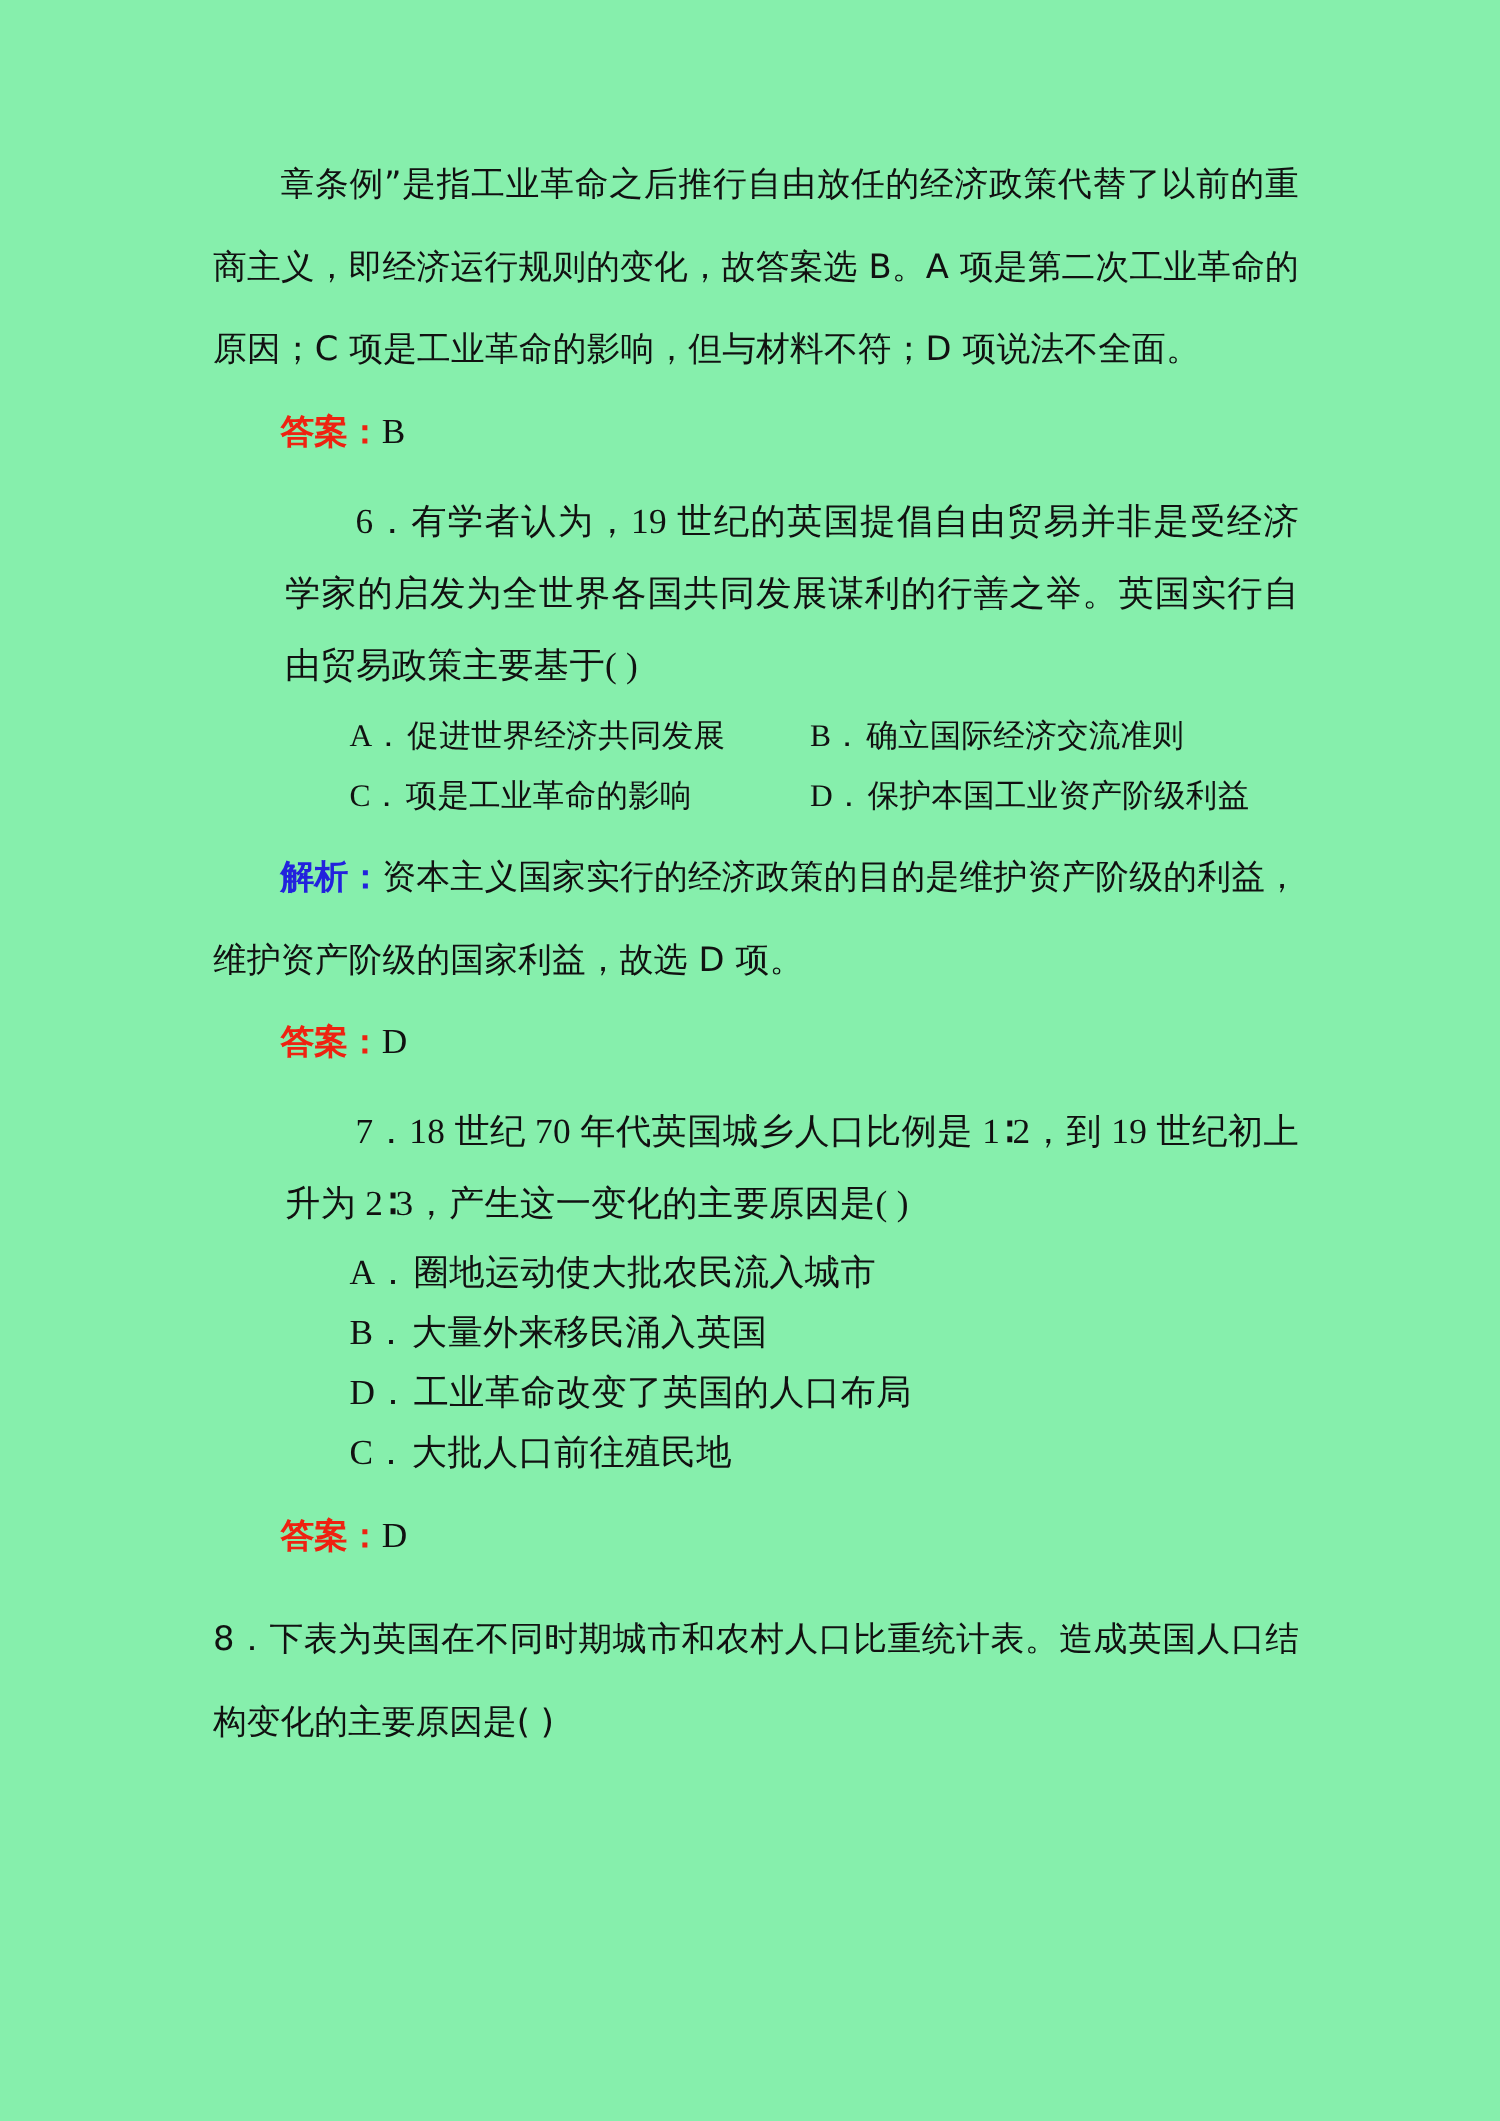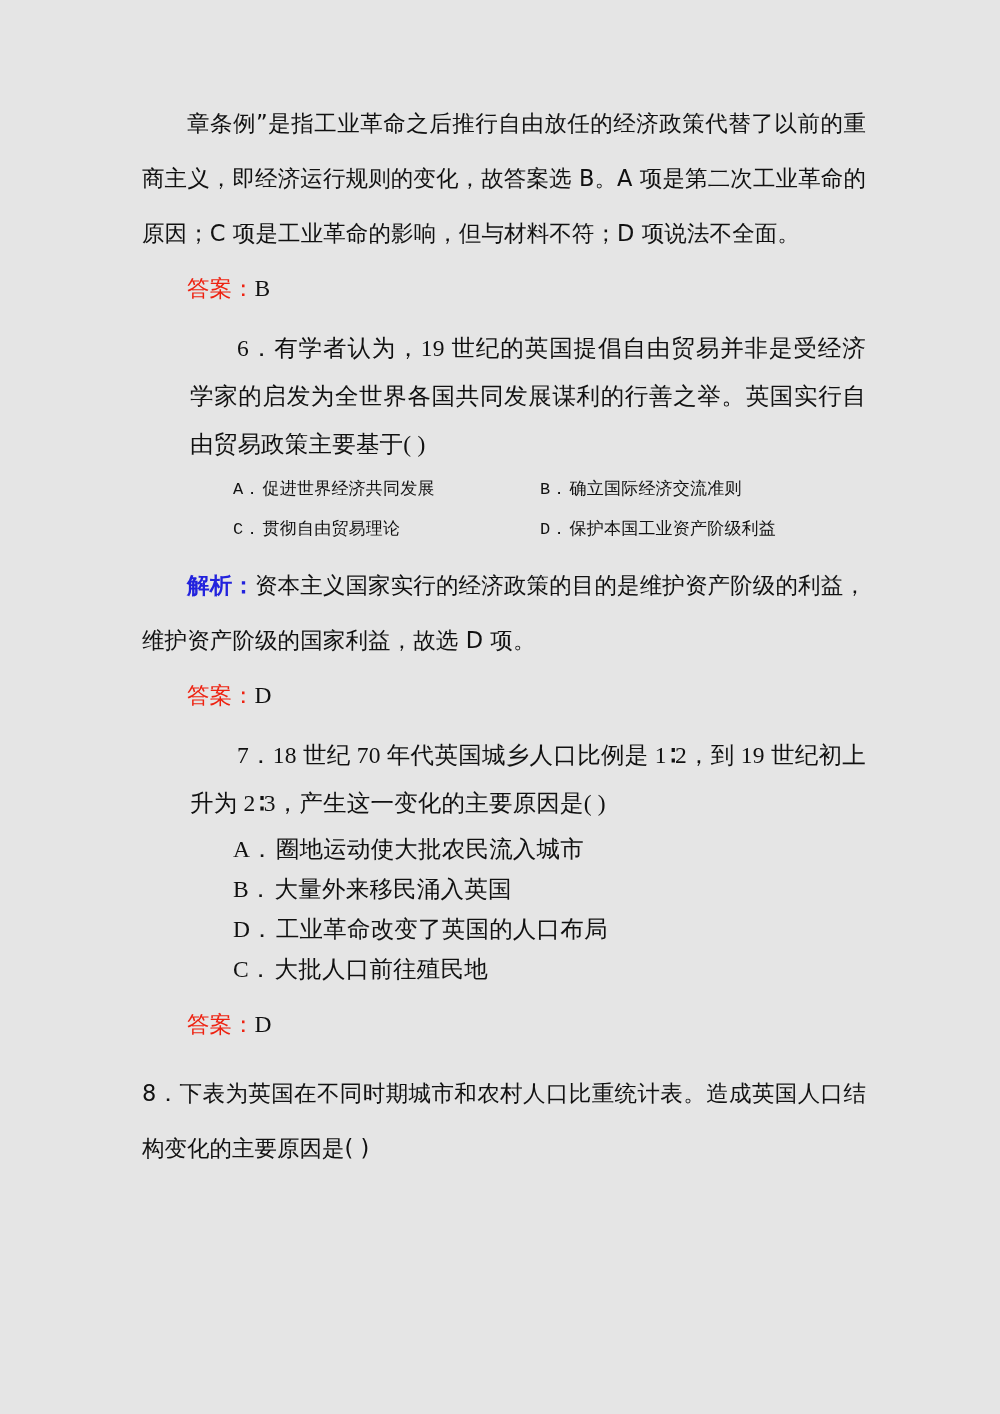--- a/index.html
+++ b/index.html
@@ -15,21 +15,21 @@
     font-family: "Liberation Serif", "DejaVu Serif", serif;
     color: #111111;
     -webkit-font-smoothing: antialiased;
   }
 
   .page {
     position: absolute;
     left: 0; top: 0;
     width: 1000px;
     height: 1414px;
-    background: #e5e5e5;
+    background: #86efac;
   }
 
   .content {
     position: absolute;
     left: 142px;
     top: 96px;
     width: 724px;
   }
 
   
@@ -58,22 +58,21 @@
   .q-block { margin: 0; }
 
   
   .opt-grid {
     display: block;
     margin-top: 2px;
   }
   .opt-row {
     display: flex;
     line-height: 40px;
-    font-size: 17px;
-    font-family: Liberation Mono, monospace;
+    font-size: 21px;
   }
   .opt-col-a {
     width: 350px;
     padding-left: 43px;
     box-sizing: border-box;
     flex: 0 0 350px;
     white-space: nowrap;
   }
   .opt-col-b {
     padding-left: 0;
@@ -95,21 +94,21 @@
 
   
   .label-jiexi {
     color: #2222dd;
     font-family: "DejaVu Sans", "Liberation Sans", sans-serif;
     font-weight: bold;
   }
   .label-daan {
     color: #ee2211;
     font-family: "DejaVu Sans", "Liberation Sans", sans-serif;
-    font-weight: normal;
+    font-weight: bold;
   }
   .answer-line {
     text-indent: 2em;
     line-height: 55px;
     font-size: 22.5px;
     font-family: "DejaVu Sans", "Liberation Sans", sans-serif;
   }
   .answer-value {
     font-family: "Liberation Serif", "DejaVu Serif", serif;
     color: #111111;
@@ -145,21 +144,21 @@
 
     <div class="q-block">
       <div class="serif indent"><span>6．</span><span>有学者认为，19 世纪的英国提倡自由贸易并非是受经济学家的启发为全世界各国共同发展谋利的行善之举。英国实行自由贸易政策主要基于(     )</span></div>
 
       <div class="opt-grid serif">
         <div class="opt-row">
           <div class="opt-col-a"><span class="opt-letter">A．</span><span>促进世界经济共同发展</span></div>
           <div class="opt-col-b"><span class="opt-letter">B．</span><span>确立国际经济交流准则</span></div>
         </div>
         <div class="opt-row">
-          <div class="opt-col-a"><span class="opt-letter">C．</span><span>贯彻自由贸易理论</span></div>
+          <div class="opt-col-a"><span class="opt-letter">C．</span><span>项是工业革命的影响</span></div>
           <div class="opt-col-b"><span class="opt-letter">D．</span><span>保护本国工业资产阶级利益</span></div>
         </div>
       </div>
 
       <div class="spacer-sm"></div>
 
       <div class="sans indent"><span class="label-jiexi">解析：</span><span>资本主义国家实行的经济政策的目的是维护资产阶级的利益，维护资产阶级的国家利益，故选 D 项。</span></div>
 
       <div class="answer-line">
         <span class="label-daan">答案：</span><span class="answer-value">D</span>

